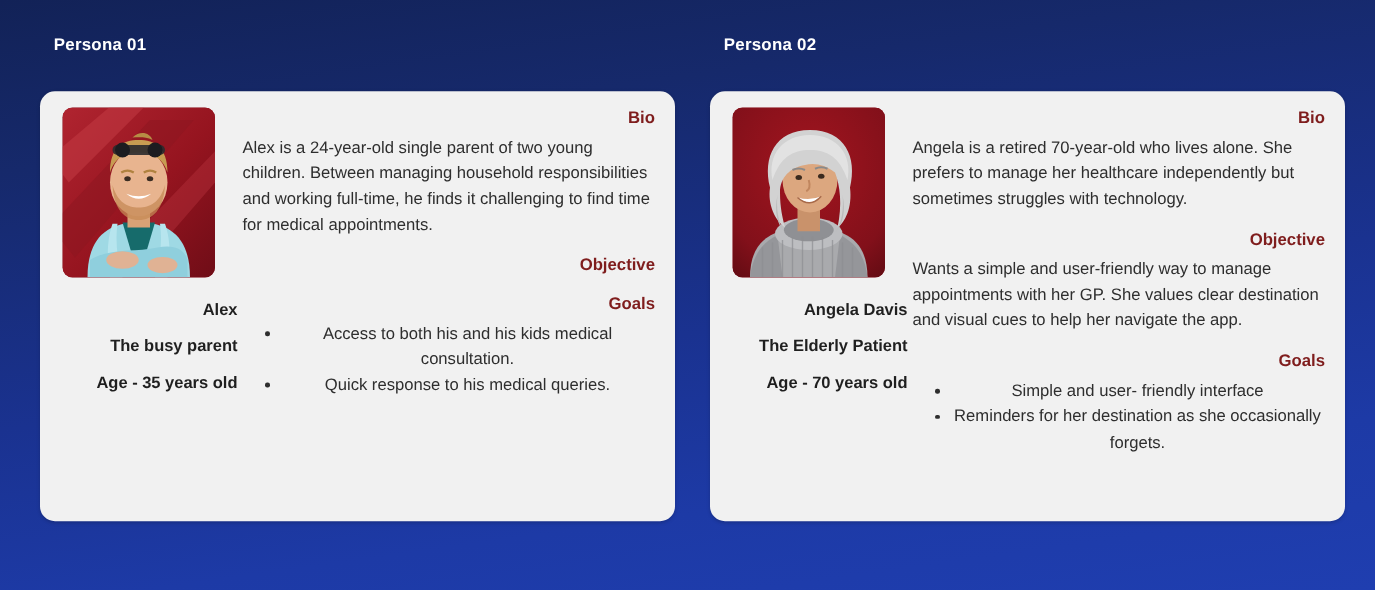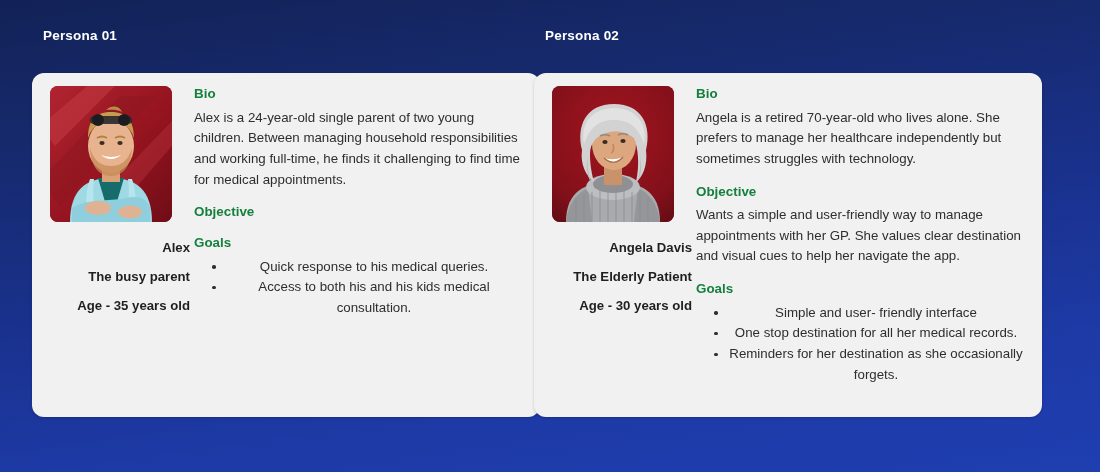--- a/index.html
+++ b/index.html
@@ -19,21 +19,21 @@
     height: 472px;
     box-sizing: border-box;
   }
   .persona-col {
     position: absolute;
     top: 0;
     width: 508px;
     height: 472px;
   }
   .persona-col.col-1 { left: 32px; }
-  .persona-col.col-2 { left: 534px; }
+  .persona-col.col-2 { left: 568px; }
 
   .persona-label {
     position: absolute;
     top: 28px;
     left: 11px;
     color: #ffffff;
     font-size: 13.5px;
     font-weight: bold;
     letter-spacing: 0.2px;
     white-space: nowrap;
@@ -89,23 +89,24 @@
     box-sizing: border-box;
     padding-left: 4px;
     padding-top: 0px;
   }
   .section { margin-bottom: 14px; }
   .section:last-child { margin-bottom: 0; }
 
   .section-title {
     font-size: 13.4px;
     font-weight: bold;
-    color: #15803d;
+    color: #7f1d1d;
     margin: 0 0 5px 0;
     line-height: 1.25;
+    text-align: right;
   }
   .section-body {
     font-size: 13.3px;
     color: #2e2e2e;
     line-height: 20.6px;
     margin: 0;
   }
   ul.goal-list {
     margin: 0;
     padding: 0 0 0 18px;
@@ -195,22 +196,22 @@
         <div class="section">
           <div class="section-title">Bio</div>
           <p class="section-body">Alex is a 24-year-old single parent of two young children. Between managing household responsibilities and working full-time, he finds it challenging to find time for medical appointments.</p>
         </div>
         <div class="section">
           <div class="section-title">Objective</div>
         </div>
         <div class="section">
           <div class="section-title">Goals</div>
           <ul class="goal-list">
+            <li>Access to both his and his kids medical consultation.</li>
             <li>Quick response to his medical queries.</li>
-            <li>Access to both his and his kids medical consultation.</li>
           </ul>
         </div>
       </div>
     </div>
   </div>
 
   <div class="persona-col col-2">
     <div class="persona-label">Persona 02</div>
 
     <div class="card">
@@ -252,38 +253,37 @@
 
             <path d="M61 58 q2 7 -2 9" stroke="#c0865e" stroke-width="1.6" fill="none"></path>
 
             <path d="M52 72 q10 8 19 -1 q-9 4 -19 1 Z" fill="#ffffff"></path>
             <path d="M52 72 q10 9 19 -1" stroke="#a86a4a" stroke-width="1.2" fill="none"></path>
           </svg>
         </div>
         <div class="meta">
           <div class="meta-line">Angela Davis</div>
           <div class="meta-line">The Elderly Patient</div>
-          <div class="meta-line">Age - 30 years old</div>
+          <div class="meta-line">Age - 70 years old</div>
         </div>
       </div>
 
       <div class="right-col">
         <div class="section">
           <div class="section-title">Bio</div>
           <p class="section-body">Angela is a retired 70-year-old who lives alone. She prefers to manage her healthcare independently but sometimes struggles with technology.</p>
         </div>
         <div class="section">
           <div class="section-title">Objective</div>
           <p class="section-body">Wants a simple and user-friendly way to manage appointments with her GP. She values clear destination and visual cues to help her navigate the app.</p>
         </div>
         <div class="section">
           <div class="section-title">Goals</div>
           <ul class="goal-list">
             <li>Simple and user- friendly interface</li>
-            <li>One stop destination for all her medical records.</li>
             <li>Reminders for her destination as she occasionally forgets.</li>
           </ul>
         </div>
       </div>
     </div>
   </div>
 
 </div>
 
 </body></html>

